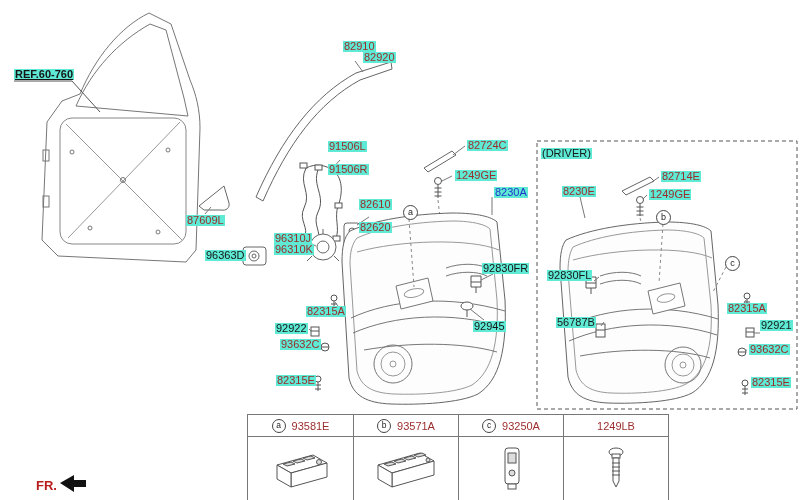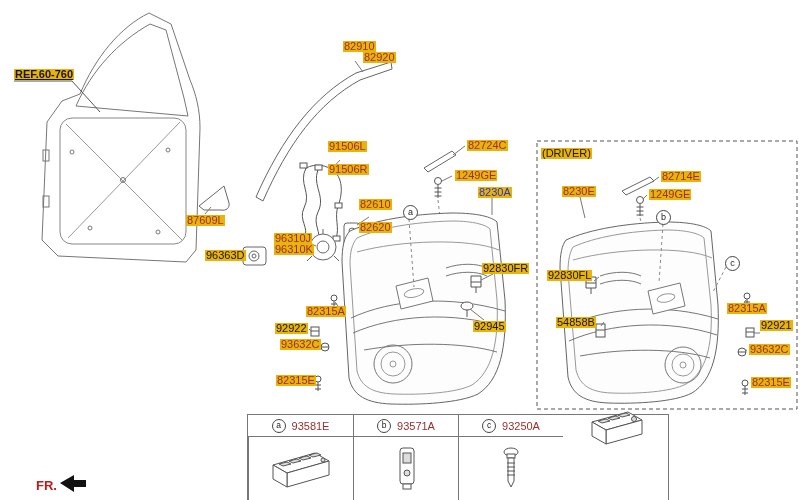--- a/index.html
+++ b/index.html
@@ -3,24 +3,24 @@
 <meta charset="utf-8">
 <style>
   html,body{margin:0;padding:0;background:#fff;}
   .stage{
     position:relative;width:810px;height:500px;background:#ffffff;
     font-family:"Liberation Sans",sans-serif;overflow:hidden;
   }
   .art{position:absolute;left:0;top:0;}
   .lbl{
     position:absolute;font-size:11px;line-height:11px;white-space:nowrap;
-    color:#9b2d2d;background:#eab308;padding:0 1px;cursor:pointer;
+    color:#9b2d2d;background:#5eead4;padding:0 1px;cursor:pointer;
   }
   .lbl.black{color:#161616;cursor:default;}
-  .lbl.blue{color:#2336cc;}
+  .lbl.blue{color:#2336cc;margin-left:16px;}
   .lbl.bold{font-weight:bold;text-decoration:underline;}
   .callout{
     position:absolute;width:13px;height:13px;border:1px solid #444;border-radius:50%;
     font-size:9px;line-height:12px;text-align:center;color:#222;background:#fff;
   }
   .fr{
     position:absolute;left:36px;top:478px;font-size:13px;font-weight:bold;color:#b91c1c;
   }
   .parts-table{
     position:absolute;left:247px;top:414px;width:420px;height:85px;
@@ -224,21 +224,21 @@
   <div class="lbl black" style="left:275px;top:323px">92922</div>
   <div class="lbl" style="left:280px;top:339px">93632C</div>
   <div class="lbl black" style="left:473px;top:321px">92945</div>
   <div class="lbl" style="left:276px;top:375px">82315E</div>
 
   <div class="lbl black" style="left:541px;top:148px">(DRIVER)</div>
   <div class="lbl" style="left:661px;top:171px">82714E</div>
   <div class="lbl" style="left:649px;top:189px">1249GE</div>
   <div class="lbl" style="left:562px;top:186px">8230E</div>
   <div class="lbl black" style="left:547px;top:270px">92830FL</div>
-  <div class="lbl black" style="left:556px;top:317px">54858B</div>
+  <div class="lbl black" style="left:556px;top:317px">56787B</div>
   <div class="lbl" style="left:727px;top:303px">82315A</div>
   <div class="lbl black" style="left:760px;top:320px">92921</div>
   <div class="lbl" style="left:749px;top:344px">93632C</div>
   <div class="lbl" style="left:751px;top:377px">82315E</div>
 
   <div class="callout" style="left:403px;top:205px">a</div>
   <div class="callout" style="left:656px;top:210px">b</div>
   <div class="callout" style="left:725px;top:256px">c</div>
 
   <div class="fr">FR.</div>
@@ -248,20 +248,23 @@
       <span class="hdr-callout">a</span>
       <span class="pt-part">93581E</span>
     </div>
     <div class="pt-cell pt-head bl">
       <span class="hdr-callout">b</span>
       <span class="pt-part">93571A</span>
     </div>
     <div class="pt-cell pt-head bl">
       <span class="hdr-callout">c</span>
       <span class="pt-part">93250A</span>
+    </div>
+    <div class="pt-cell pt-head bl">
+      <span class="pt-part">1249LB</span>
     </div>
 
     <div class="pt-cell">
       <svg width="64" height="52" viewBox="0 0 64 52">
         <g stroke="#555" fill="#fff" stroke-width="1">
           <polygon points="8,22 44,12 58,20 22,30"></polygon>
           <polygon points="22,30 58,20 58,34 22,44"></polygon>
           <polygon points="8,22 22,30 22,44 8,36"></polygon>
           <polygon points="14,21 22,19 26,21 18,23" fill="#ddd"></polygon>
           <polygon points="24,18 32,16 36,18 28,20" fill="#ddd"></polygon>

